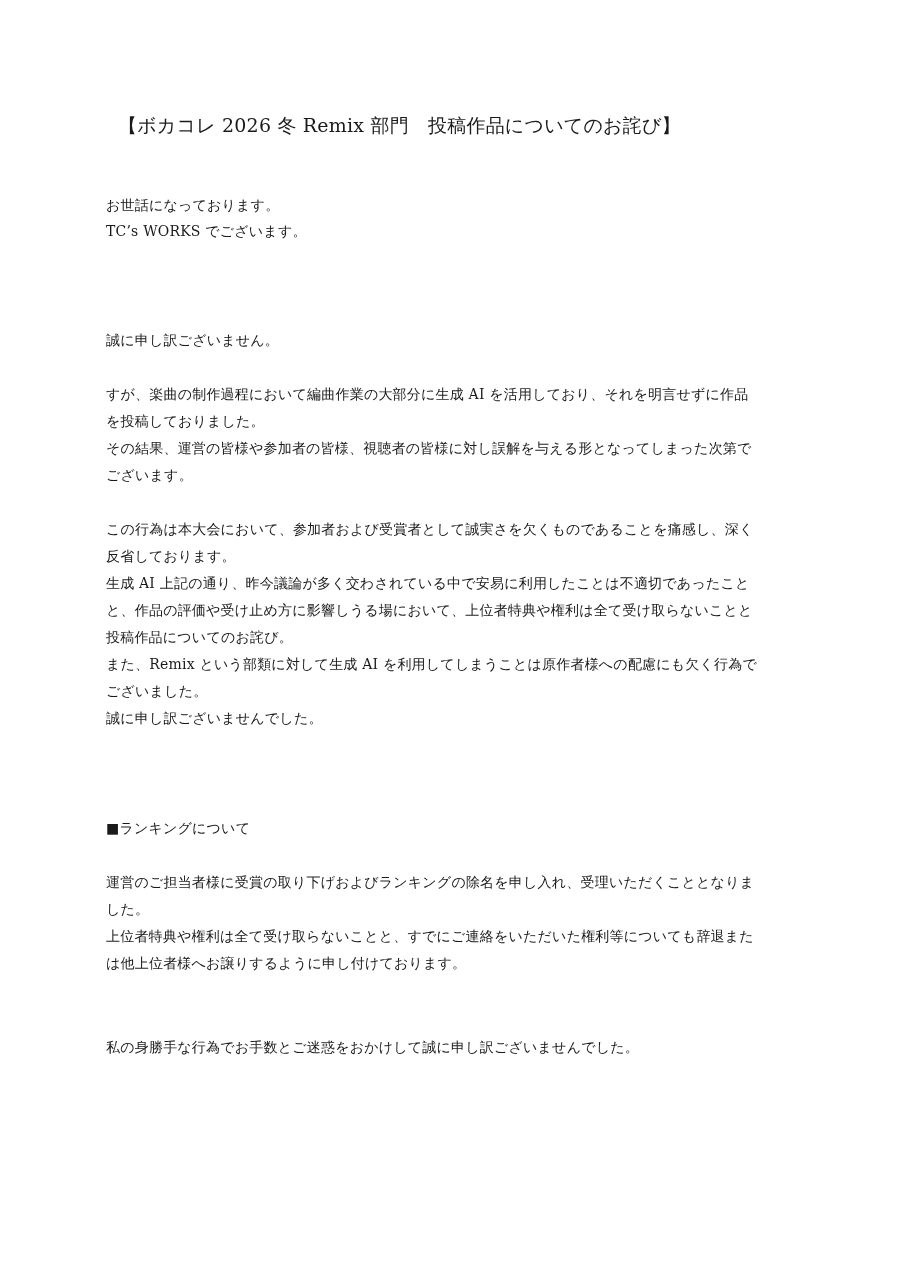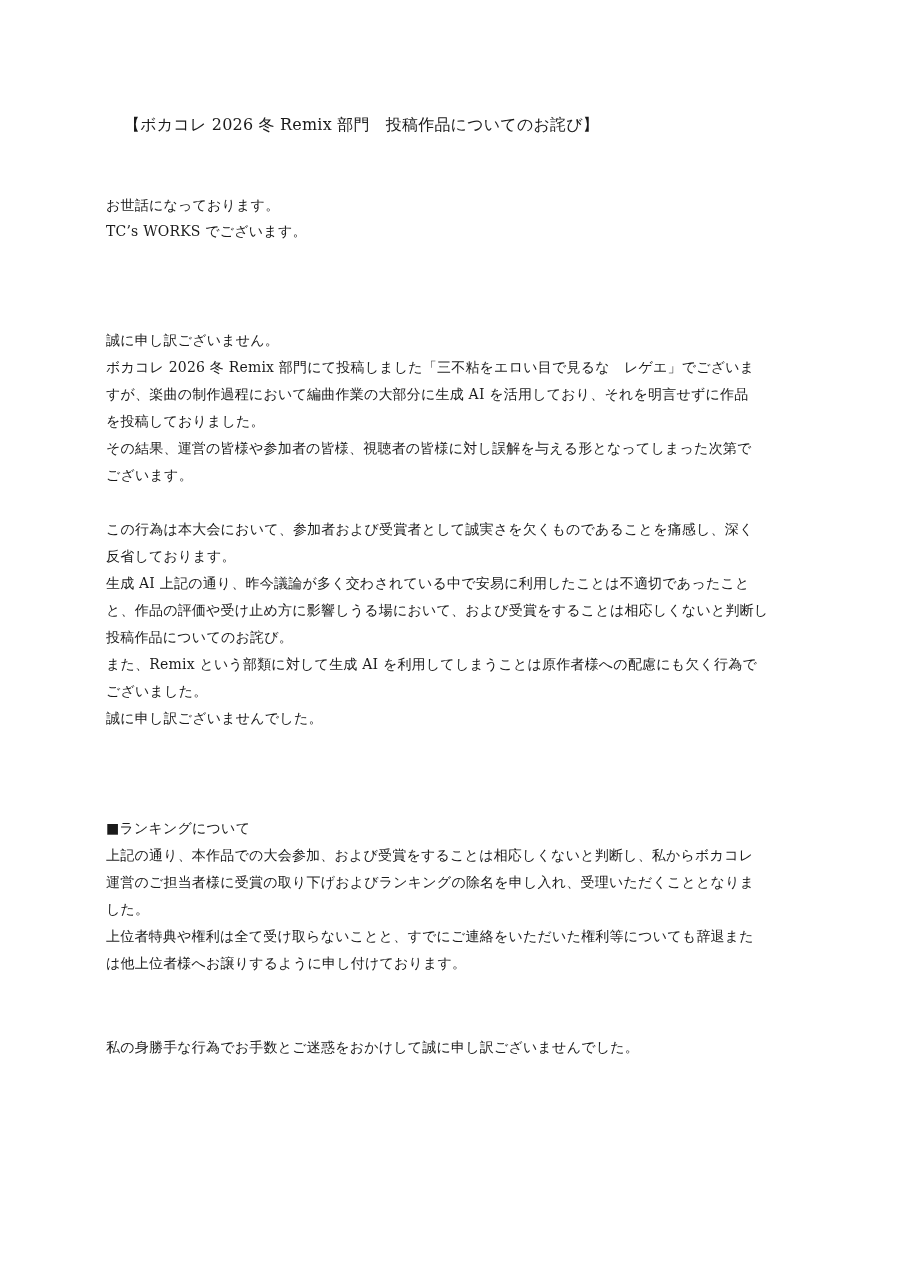--- a/index.html
+++ b/index.html
@@ -25,52 +25,50 @@
     }
     .line {
       position: absolute;
       left: 106px;
       font-size: 14px;
       line-height: 18px;
       white-space: nowrap;
       letter-spacing: 0.2px;
     }
     .title {
-      left: 124px;
-      font-size: 16px;
+      left: 118px;
+      font-size: 19px;
     }
   </style>
 </head>
 <body>
 
 <div class="page">
 
   <div class="line title" style="top:116px">【ボカコレ 2026 冬 Remix 部門　投稿作品についてのお詫び】</div>
 
   <div class="line" style="top:196px">お世話になっております。</div>
   <div class="line" style="top:222px">TC’s WORKS でございます。</div>
 
   <div class="line" style="top:331px">誠に申し訳ございません。</div>
-  <div class="line" style="top:358px">ボカコレ 2026 冬 Remix 部門にて投稿しました「三不粘をエロい目で見るな　レゲエ」でございま</div>
   <div class="line" style="top:385px">すが、楽曲の制作過程において編曲作業の大部分に生成 AI を活用しており、それを明言せずに作品</div>
   <div class="line" style="top:412px">を投稿しておりました。</div>
   <div class="line" style="top:439px">その結果、運営の皆様や参加者の皆様、視聴者の皆様に対し誤解を与える形となってしまった次第で</div>
   <div class="line" style="top:466px">ございます。</div>
 
   <div class="line" style="top:520px">この行為は本大会において、参加者および受賞者として誠実さを欠くものであることを痛感し、深く</div>
   <div class="line" style="top:547px">反省しております。</div>
   <div class="line" style="top:574px">生成 AI 上記の通り、昨今議論が多く交わされている中で安易に利用したことは不適切であったこと</div>
-  <div class="line" style="top:601px">と、作品の評価や受け止め方に影響しうる場において、および受賞をすることは相応しくないと判断し</div>
+  <div class="line" style="top:601px">と、作品の評価や受け止め方に影響しうる場において、上位者特典や権利は全て受け取らないことと</div>
   <div class="line" style="top:628px">投稿作品についてのお詫び。</div>
   <div class="line" style="top:655px">また、Remix という部類に対して生成 AI を利用してしまうことは原作者様への配慮にも欠く行為で</div>
   <div class="line" style="top:682px">ございました。</div>
   <div class="line" style="top:709px">誠に申し訳ございませんでした。</div>
 
   <div class="line" style="top:819px">■ランキングについて</div>
-  <div class="line" style="top:846px">上記の通り、本作品での大会参加、および受賞をすることは相応しくないと判断し、私からボカコレ</div>
   <div class="line" style="top:873px">運営のご担当者様に受賞の取り下げおよびランキングの除名を申し入れ、受理いただくこととなりま</div>
   <div class="line" style="top:900px">した。</div>
   <div class="line" style="top:927px">上位者特典や権利は全て受け取らないことと、すでにご連絡をいただいた権利等についても辞退また</div>
   <div class="line" style="top:954px">は他上位者様へお譲りするように申し付けております。</div>
 
   <div class="line" style="top:1038px">私の身勝手な行為でお手数とご迷惑をおかけして誠に申し訳ございませんでした。</div>
 
 </div>
 
 </body></html>

